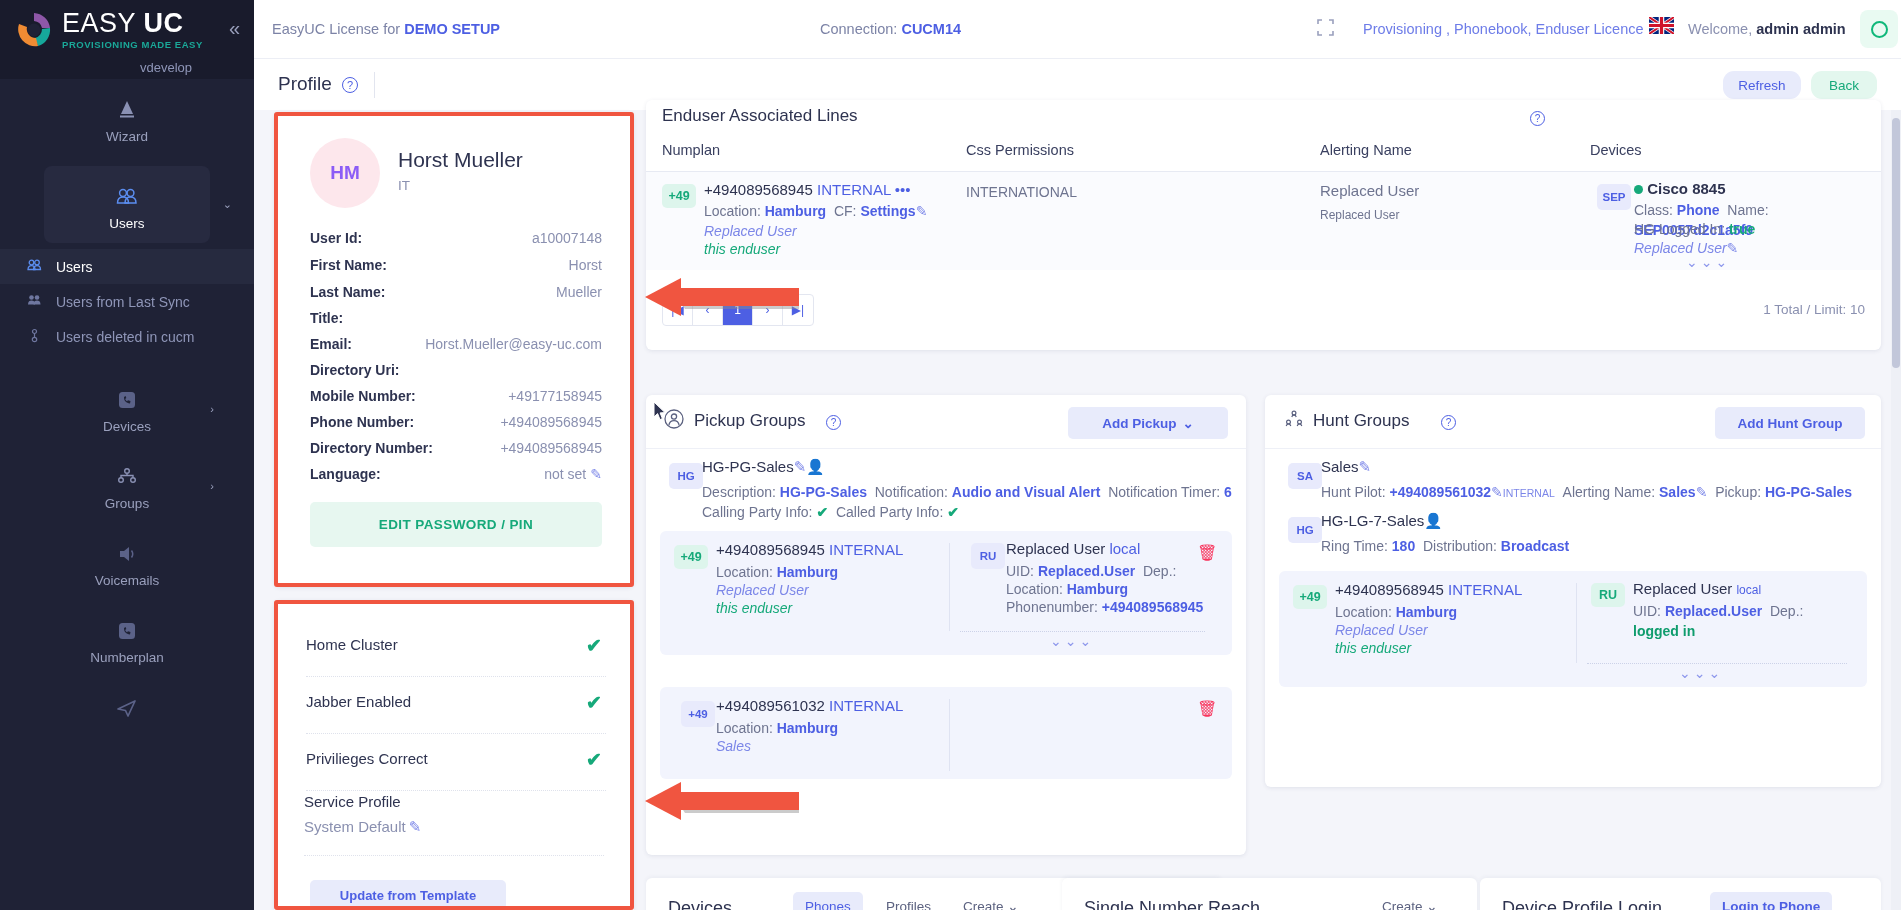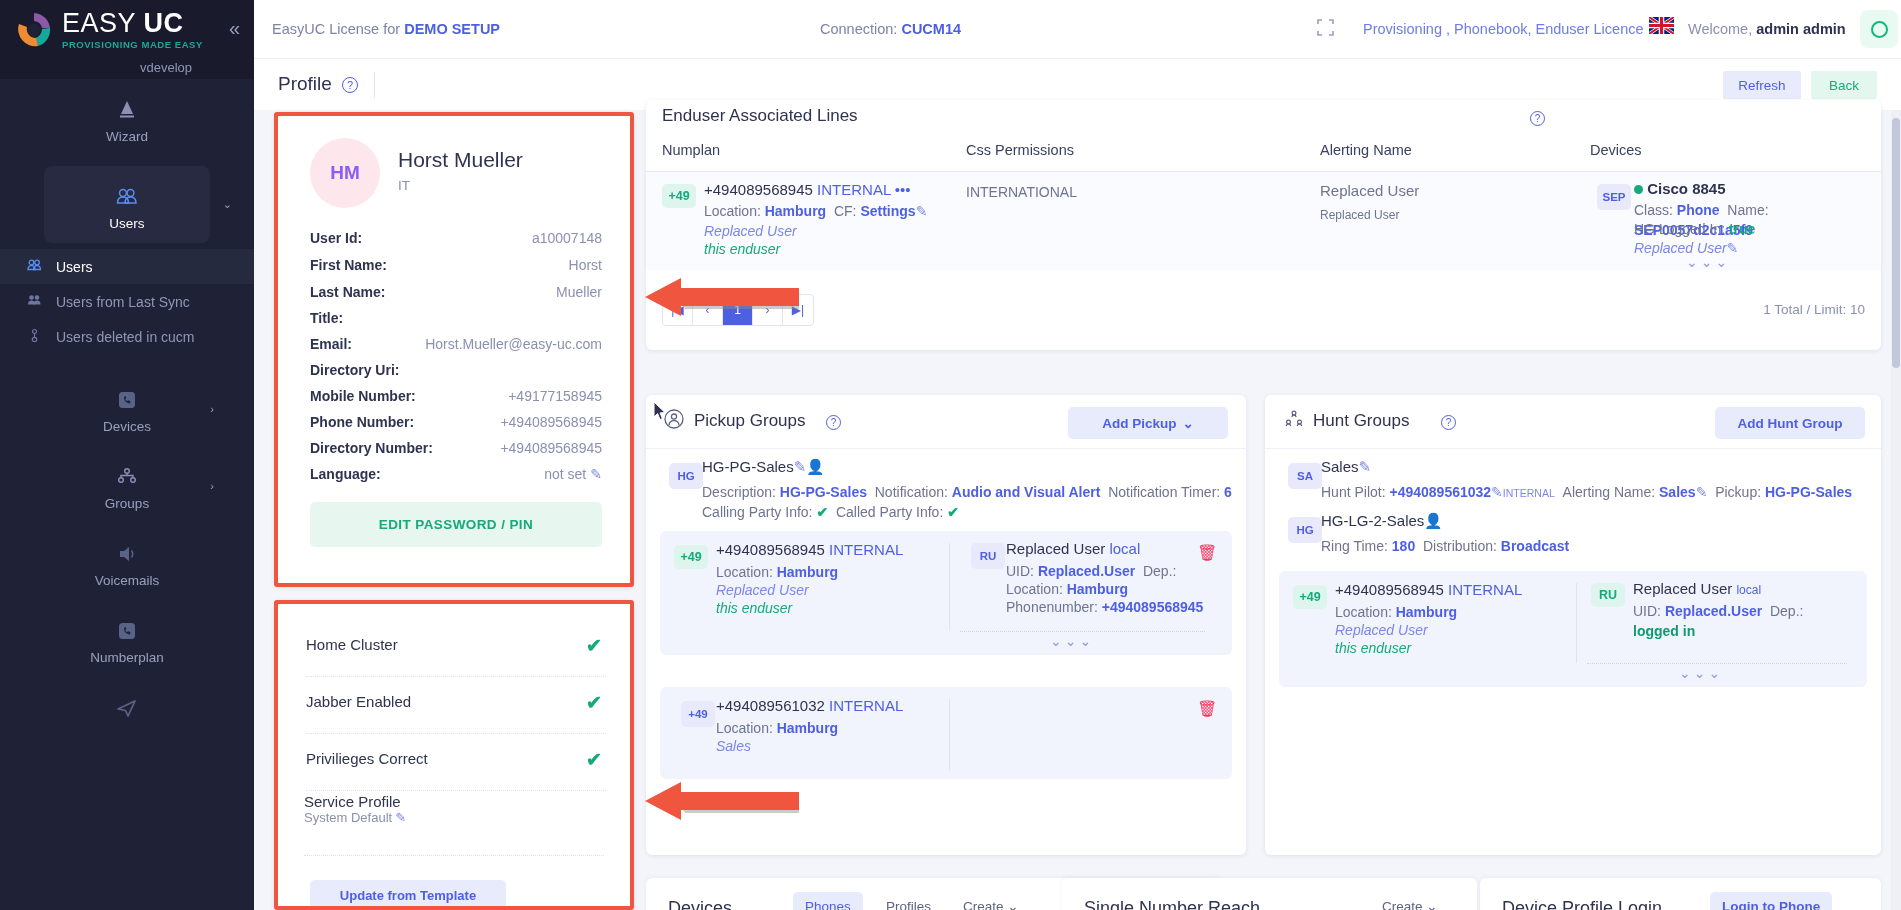--- a/index.html
+++ b/index.html
@@ -100,21 +100,21 @@
     font-size: 19px; color: #2e3350; font-weight: 400;
   }
   #page-help {
     position: absolute; left: 88px; top: 18px;
     width: 16px; height: 16px; border: 1.5px solid #4d5fe3; border-radius: 50%;
     color: #4d5fe3; font-size: 11px; text-align: center; line-height: 14px;
     cursor: pointer;
   }
   #head-divider { position: absolute; left: 120px; top: 13px; width: 1px; height: 26px; background: #e2e5ef; }
   .head-btn {
-    position: absolute; top: 12px; height: 28px; border-radius: 2px;
+    position: absolute; top: 12px; height: 28px; border-radius: 11px;
     font-size: 13.5px; display: flex; align-items: center; justify-content: center;
     cursor: pointer; font-weight: 400;
   }
   #btn-refresh { left: 1469px; width: 78px; background: #e8ebfb; color: #4d5fe3; }
   #btn-back { left: 1557px; width: 66px; background: #e3f7ee; color: #16a97a; }
 
   
   #card-profile {
     position: absolute; left: 274px; top: 112px; width: 360px; height: 475px;
     background: #ffffff; border-radius: 6px;
@@ -166,21 +166,21 @@
     position: absolute; left: 0; top: 16px; font-size: 15px; color: #2e3350; font-weight: 400;
   }
   .st-row .st-chk {
     position: absolute; right: 4px; top: 14px; color: #16a97a; font-size: 19px; font-weight: 700;
   }
   #st-profile {
     position: absolute; left: 30px; top: 193px; width: 300px;
     border-bottom: 1px dotted #dfe2ec; height: 63px;
   }
   #st-profile .sp-t { font-size: 15px; color: #2e3350; }
-  #st-profile .sp-v { font-size: 13px; color: #8a90b0; }
+  #st-profile .sp-v { font-size: 15px; color: #8a90b0; margin-top: 8px; }
   #st-profile .sp-v .pen { color: #7b86e8; margin-left: 3px; }
   #btn-template {
     position: absolute; left: 310px; top: 880px; width: 196px; height: 30px;
     background: #e8ebfb; border-radius: 5px; color: #4d5fe3;
     font-size: 13px; font-weight: 700;
     display: flex; align-items: center; justify-content: center; cursor: pointer;
   }
 
   
   #card-lines {
@@ -239,21 +239,21 @@
   #pager-total {
     position: absolute; right: 16px; top: 12px; font-size: 13.5px; color: #8a90b0;
   }
 
   
   .panel {
     position: absolute; background: #ffffff; border-radius: 6px;
     box-shadow: 0 1px 4px rgba(50,60,100,.10); overflow: hidden;
   }
   #panel-pickup { left: 646px; top: 395px; width: 600px; height: 460px; }
-  #panel-hunt { left: 1265px; top: 395px; width: 616px; height: 460px; }
+  #panel-hunt { left: 1265px; top: 395px; width: 616px; height: 392px; }
   .panel-head { position: absolute; left: 0; top: 0; width: 100%; height: 54px; border-bottom: 1px solid #eef0f7; }
   .panel-ico { position: absolute; left: 18px; top: 14px; font-size: 19px; color: #5c6280; }
   .panel-title { position: absolute; left: 48px; top: 16px; font-size: 17px; color: #2e3350; }
   .panel-help {
     position: absolute; top: 20px; width: 15px; height: 15px;
     border: 1.5px solid #4d5fe3; border-radius: 50%; color: #4d5fe3;
     font-size: 10px; text-align: center; line-height: 13px; cursor: pointer;
   }
   .panel-btn {
     position: absolute; top: 12px; height: 32px; border-radius: 5px;
@@ -720,21 +720,21 @@
     <span>Hunt Pilot:</span>
     <span class="blue">+494089561032</span><span class="pen">✎</span><span style="font-size:10.5px;color:#7b86e8;">INTERNAL</span>
     &nbsp;<span>Alerting Name:</span>
     <span class="blue">Sales</span><span class="pen">✎</span>
     &nbsp;<span>Pickup:</span>
     <span class="blue">HG-PG-Sales</span>
   </span>
 
   <span class="badge-sq" style="left:16px;top:122px;">HG</span>
   <span class="grp-line grp-title" style="left:56px;top:116px;">
-    <span>HG-LG-2-Sales</span><span class="pen">👤</span>
+    <span>HG-LG-7-Sales</span><span class="pen">👤</span>
   </span>
   <span class="grp-line" style="left:56px;top:141px;">
     <span>Ring Time:</span>
     <span class="blue">180</span>
     &nbsp;<span>Distribution:</span>
     <span class="blue">Broadcast</span>
   </span>
 
   <div class="sub-card" style="left:14px;top:176px;width:588px;height:116px;">
     <span class="badge-49" style="left:14px;top:14px;">+49</span>

